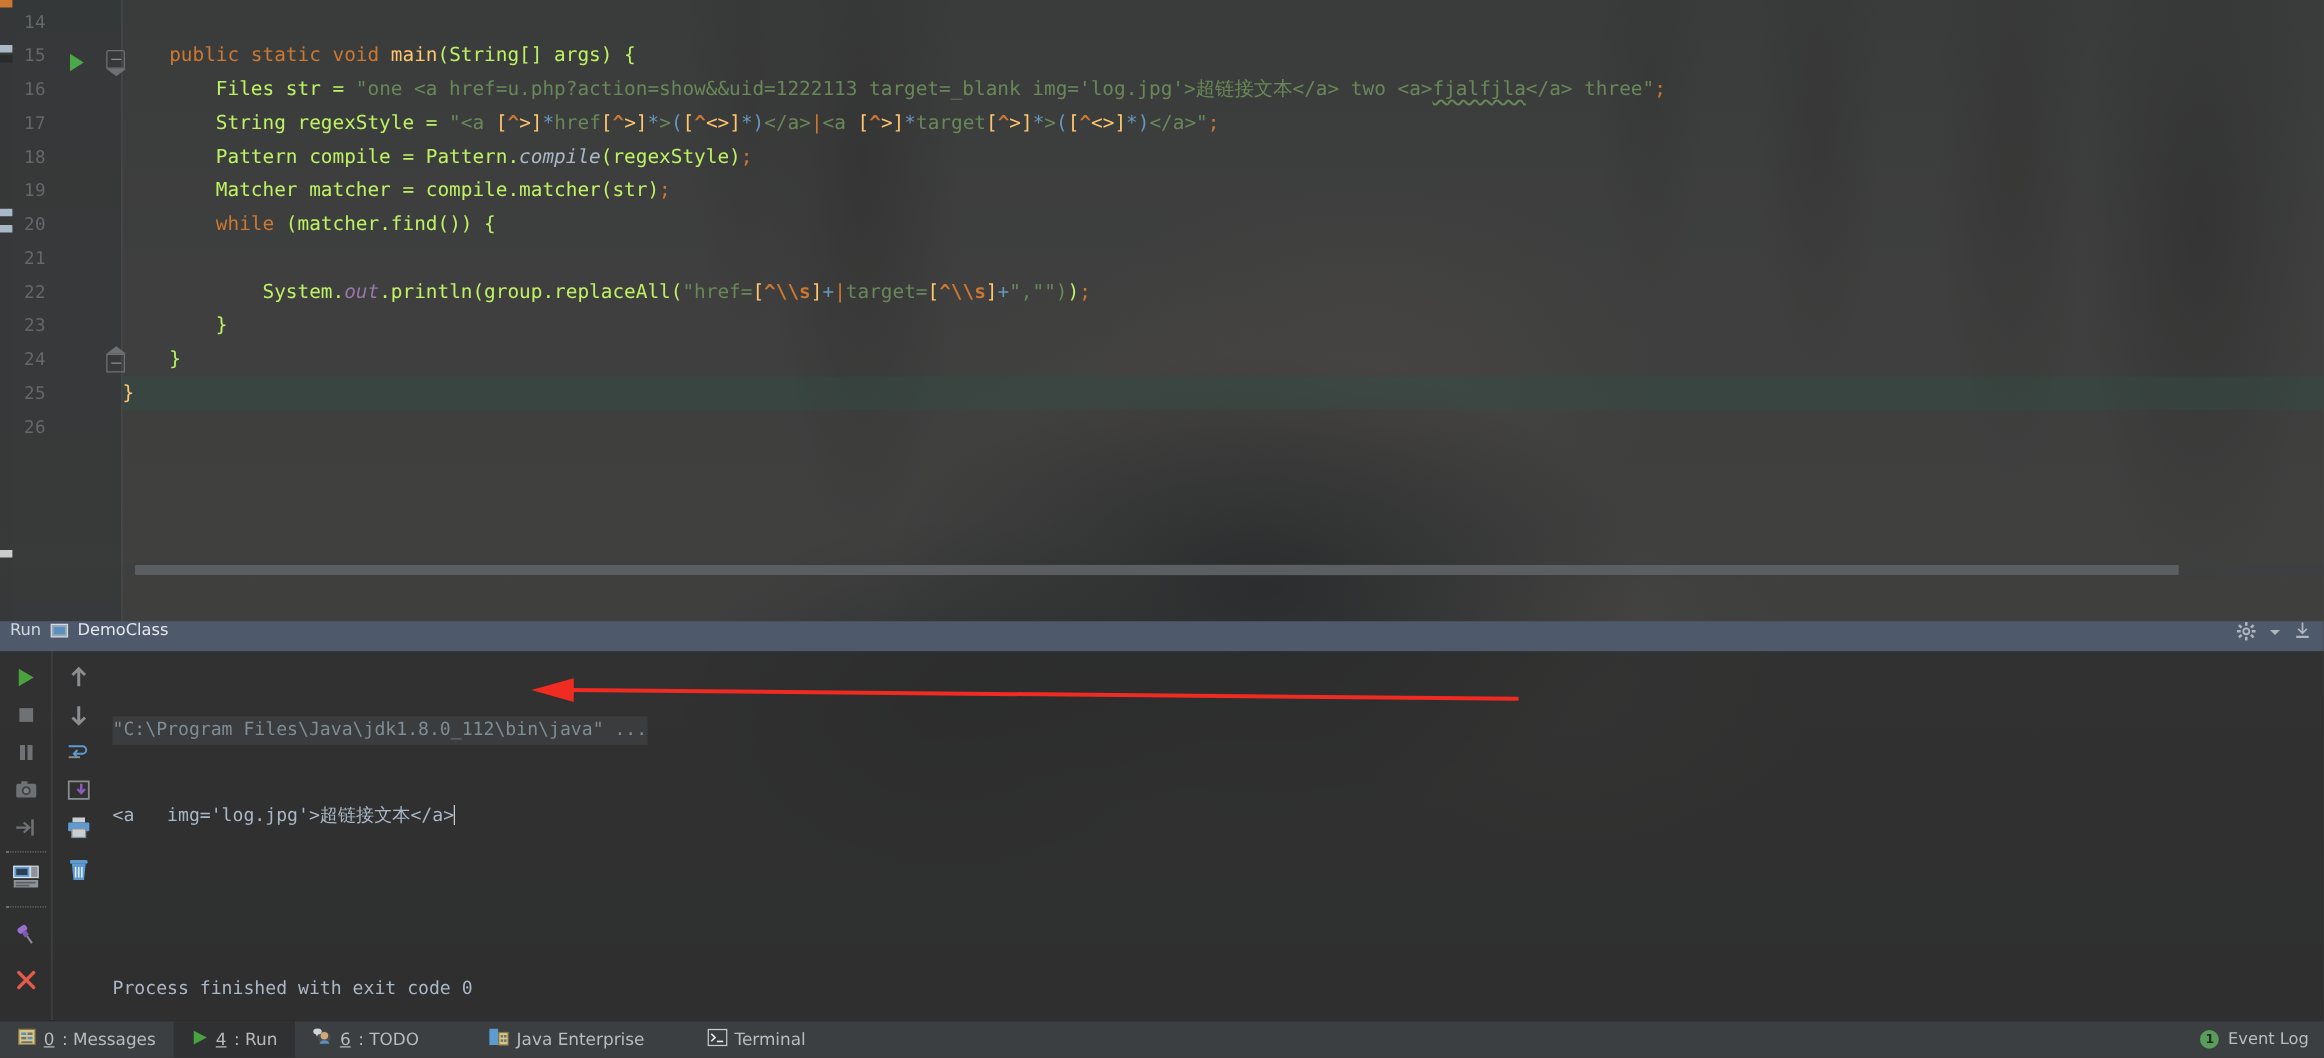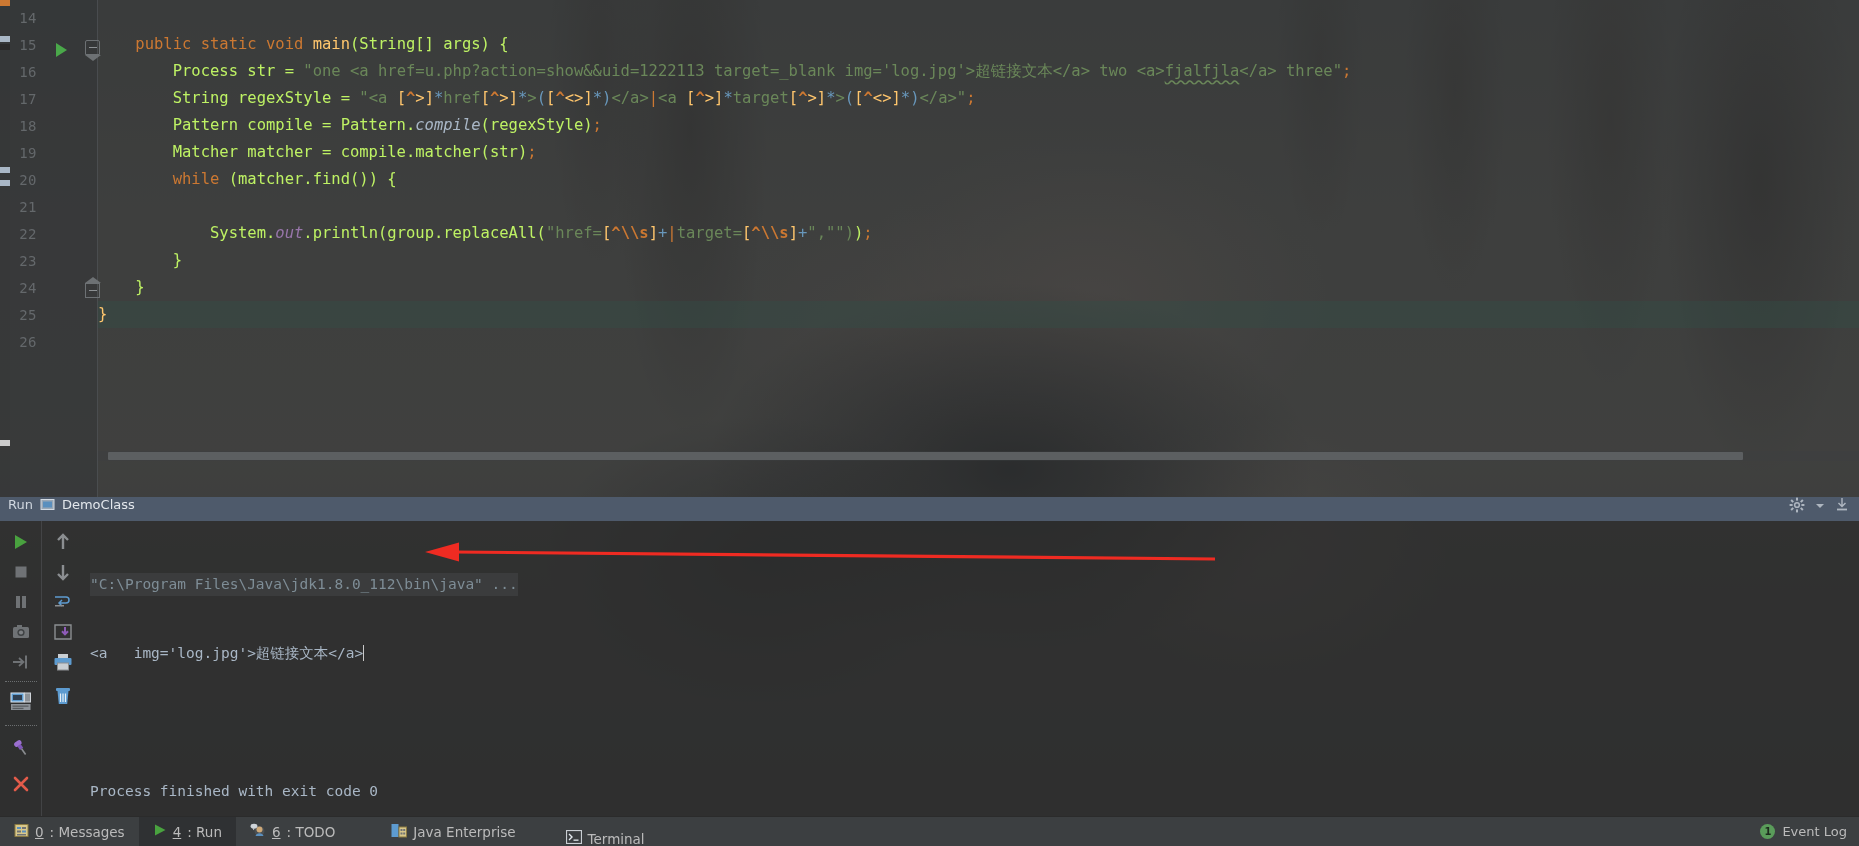--- a/index.html
+++ b/index.html
@@ -178,21 +178,21 @@
     <div class="runarrow" style="top:43px"></div>
     <div class="fold top" style="top:40px"></div>
     <div class="fold bot" style="top:283px"></div>
   </div>
 
   <div class="code">
     <div class="cl" style="top:4px"></div>
 
     <div class="cl" style="top:31px"><span class="plain">    </span><span class="kw">public static void </span><span class="fn">main</span><span class="plain">(String[] args) {</span></div>
 
-    <div class="cl" style="top:58px"><span class="plain">        Process str = </span><span class="str">"one &lt;a href=u.php?action=show&amp;&amp;uid=1222113 target=_blank img='log.jpg'&gt;超链接文本&lt;/a&gt; two &lt;a&gt;</span><span class="str typo">fjalfjla</span><span class="str">&lt;/a&gt; three"</span><span class="semi">;</span></div>
+    <div class="cl" style="top:58px"><span class="plain">        Files str = </span><span class="str">"one &lt;a href=u.php?action=show&amp;&amp;uid=1222113 target=_blank img='log.jpg'&gt;超链接文本&lt;/a&gt; two &lt;a&gt;</span><span class="str typo">fjalfjla</span><span class="str">&lt;/a&gt; three"</span><span class="semi">;</span></div>
 
     <div class="cl" style="top:85px"><span class="plain">        String regexStyle = </span><span class="str">"&lt;a </span><span class="rx-cls">[</span><span class="esc">^</span><span class="rx-cls">&gt;]</span><span class="rx-quant">*</span><span class="str">href</span><span class="rx-cls">[</span><span class="esc">^</span><span class="rx-cls">&gt;]</span><span class="rx-quant">*</span><span class="str">&gt;</span><span class="rx-quant">(</span><span class="rx-cls">[</span><span class="esc">^</span><span class="rx-cls">&lt;&gt;]</span><span class="rx-quant">*)</span><span class="str">&lt;/a&gt;</span><span class="rx-alt">|</span><span class="str">&lt;a </span><span class="rx-cls">[</span><span class="esc">^</span><span class="rx-cls">&gt;]</span><span class="rx-quant">*</span><span class="str">target</span><span class="rx-cls">[</span><span class="esc">^</span><span class="rx-cls">&gt;]</span><span class="rx-quant">*</span><span class="str">&gt;</span><span class="rx-quant">(</span><span class="rx-cls">[</span><span class="esc">^</span><span class="rx-cls">&lt;&gt;]</span><span class="rx-quant">*)</span><span class="str">&lt;/a&gt;"</span><span class="semi">;</span></div>
 
     <div class="cl" style="top:139px"><span class="plain">        Matcher matcher = compile.matcher(str)</span><span class="semi">;</span></div>
 
     <div class="cl" style="top:112px"><span class="plain">        Pattern compile = Pattern.</span><span class="itfn">compile</span><span class="plain">(regexStyle)</span><span class="semi">;</span></div>
 
     <div class="cl" style="top:166px"><span class="plain">        </span><span class="kw">while </span><span class="plain">(matcher.find()) {</span></div>
 
 
@@ -419,21 +419,21 @@
         <rect x="8" y="4" width="7.5" height="10" fill="#d8c78a" stroke="#8a7a43" stroke-width="1"></rect>
         <rect x="9.5" y="6" width="2" height="2" fill="#6f7275"></rect>
           <rect x="12.2" y="6" width="2" height="2" fill="#6f7275"></rect>
         <rect x="9.5" y="9.5" width="2" height="2" fill="#6f7275"></rect>
           <rect x="12.2" y="9.5" width="2" height="2" fill="#6f7275"></rect>
       </svg>
     </span>
     <span>Java Enterprise</span>
   </div>
 
-  <div class="sbtab" style="margin-left:22px;align-items:flex-end;">
+  <div class="sbtab" style="margin-left:22px;">
     <span class="ico">
       <svg width="16" height="14" viewBox="0 0 16 14">
         <rect x="0.5" y="0.5" width="15" height="13" fill="#3a3d40" stroke="#c9ced3" stroke-width="1.2"></rect>
         <path d="M3 4 L6 7 L3 10" stroke="#e4e9ee" stroke-width="1.4" fill="none"></path>
         <rect x="7.5" y="9.5" width="5" height="1.3" fill="#e4e9ee"></rect>
       </svg>
     </span>
     <span>Terminal</span>
   </div>
 

